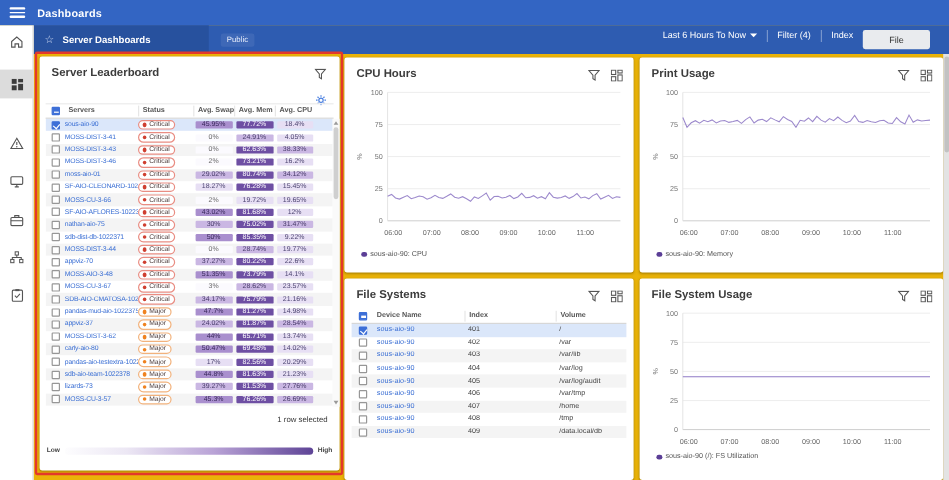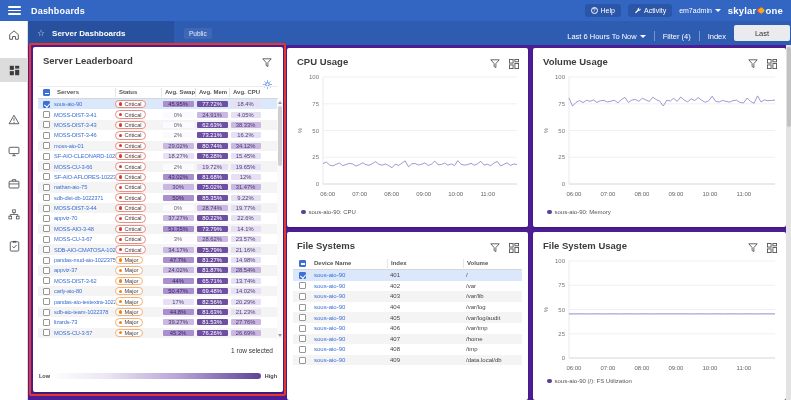--- a/index.html
+++ b/index.html
@@ -1,37 +1,37 @@
 <!DOCTYPE html>
 <html><head>
 <meta charset="utf-8">
 <style>
   html,body{margin:0;padding:0;background:#dfe1e4;}
   *{box-sizing:border-box;}
-  .screen{position:relative;width:791px;height:400px;overflow:hidden;background:#4c1d95;
+  .screen{position:relative;width:791px;height:400px;overflow:hidden;background:#eab308;
     font-family:"Liberation Sans","DejaVu Sans",sans-serif;-webkit-font-smoothing:antialiased;}
   
   .topbar{position:absolute;left:0;top:0;width:791px;height:21px;background:#3365c3;display:flex;align-items:center;z-index:6;}
   .burger{width:13px;height:9px;margin-left:8px;display:flex;flex-direction:column;justify-content:space-between;cursor:pointer;}
   .burger span{display:block;height:1.6px;background:#fff;border-radius:1px;}
   .topbar-title{color:#fff;font-size:9px;font-weight:bold;margin-left:10px;letter-spacing:.2px;}
   .top-right{margin-left:auto;display:flex;align-items:center;gap:7px;margin-right:8px;}
   .chip{display:flex;align-items:center;gap:3px;background:rgba(0,0,0,.14);border-radius:3px;height:13px;padding:0 6px;color:#fff;font-size:7px;cursor:pointer;}
   .qmark{width:7px;height:7px;border:1px solid #fff;border-radius:50%;font-size:5px;line-height:5.5px;text-align:center;color:#fff;}
   .user{color:#fff;font-size:7px;display:flex;align-items:center;gap:3px;cursor:pointer;}
   .caret{width:0;height:0;border-left:3px solid transparent;border-right:3px solid transparent;border-top:3.5px solid #fff;}
   .brand{color:#fff;font-size:9.5px;font-weight:bold;display:flex;align-items:center;gap:1px;letter-spacing:.2px;}
   .brand-mark{width:5px;height:5px;background:#f6a821;transform:rotate(45deg);margin:0 1px;border-radius:1px;box-shadow:-1px 1px 0 #f05a28;}
   
   .subheader{position:absolute;left:28px;top:21px;width:763px;height:24px;background:#2e5cb1;display:flex;align-items:center;z-index:5;}
   .dash-tab{height:24px;width:146px;background:#27519e;display:flex;align-items:center;padding-left:9px;gap:7px;}
   .star{color:#cfd9f2;font-size:9px;line-height:9px;cursor:pointer;}
   .dash-title{color:#fff;font-size:8px;font-weight:bold;white-space:nowrap;}
   .public{color:#e8eefc;font-size:6.5px;margin-left:10px;background:rgba(255,255,255,.08);padding:2px 5px;border-radius:2px;}
-  .sub-right{margin-left:auto;display:flex;align-items:flex-end;gap:8px;margin-right:1px;color:#fff;}
+  .sub-right{margin-left:auto;display:flex;align-items:flex-start;gap:8px;margin-right:16px;color:#fff;}
   .sub-link{font-size:7.5px;color:#fff;display:flex;align-items:center;gap:3px;cursor:pointer;white-space:nowrap;}
   .vsep{width:1px;height:10px;background:rgba(255,255,255,.35);}
   .edit-btn{background:#e9ebee;color:#333;font-size:7.5px;height:16px;width:56px;border:none;border-radius:2px;display:flex;align-items:center;justify-content:center;cursor:pointer;}
   
   .sidebar{position:absolute;left:0;top:21px;width:28px;height:379px;background:#fff;border-right:1px solid #ddd;z-index:5;}
   .nav-item{position:absolute;left:0;width:28px;height:24px;display:flex;align-items:center;justify-content:center;cursor:pointer;}
   .nav-item.active{background:#dcdcdc;}
   .nav-item svg{display:block;}
   
   .panel{position:absolute;background:#fff;border-radius:2px;box-shadow:0 1px 2px rgba(0,0,0,.25);}
@@ -96,59 +96,38 @@
 
 <div class="screen">
 
   <div class="topbar">
     <div class="burger">
         <span></span>
         <span></span>
         <span></span>
       </div>
     <div class="topbar-title">Dashboards</div>
-    <div class="top-right">
-      <div class="chip">
-        <span class="qmark">?</span>
-        <span>Help</span>
-      </div>
-      <div class="chip">
-        <svg width="7" height="7" viewBox="0 0 10 10">
-            <path d="M7.5 1a2.4 2.4 0 0 0-2.3 3L1.5 7.7l1.3 1.3 3.7-3.7a2.4 2.4 0 0 0 3-3L8 3.8 6.7 2.5 8.2 1z" fill="#fff"></path>
-          </svg>
-        <span>Activity</span>
-      </div>
-      <div class="user">
-        <span>em7admin</span>
-        <span class="caret"></span>
-      </div>
-      <div class="brand">
-        <span>skylar</span>
-          <span class="brand-mark"></span>
-          <span>one</span>
-      </div>
-    </div>
   </div>
 
   <div class="subheader">
     <div class="dash-tab">
       <span class="star">☆</span>
       <span class="dash-title">Server Dashboards</span>
     </div>
     <span class="public">Public</span>
     <div class="sub-right">
       <span class="sub-link">
         <span>Last 6 Hours To Now</span>
           <span class="caret"></span>
       </span>
       <span class="vsep"></span>
       <span class="sub-link">Filter (4)</span>
       <span class="vsep"></span>
       <span class="sub-link">Index</span>
-      <button class="edit-btn">Last</button>
+      <button class="edit-btn">File</button>
     </div>
   </div>
 
   <div class="sidebar">
     <div class="nav-item" style="top:2px">
       <svg width="12" height="12" viewBox="0 0 14 14">
           <path d="M2 6.5 7 2.2 12 6.5 V12 H8.7 V8.8 H5.3 V12 H2 Z" fill="none" stroke="#555" stroke-width="1.1"></path>
         </svg>
     </div>
     <div class="nav-item active" style="top:37px">
@@ -652,21 +631,21 @@
       </div>
     <div class="lb-footer">1 row selected</div>
     <div class="scale">
       <span class="scale-label">Low</span>
       <span class="scale-bar"></span>
       <span class="scale-label">High</span>
     </div>
   </div>
 
   <div class="panel" id="cpu">
-    <div class="panel-title">CPU Usage</div>
+    <div class="panel-title">CPU Hours</div>
     <span class="picon" style="top:7px;right:28px"><svg width="10" height="10" viewBox="0 0 10 10">
           <path d="M.8.8h8.4L5.9 4.6v4L4.1 7.5v-2.9z" fill="none" stroke="#555" stroke-width=".9"></path>
         </svg></span>
     <span class="picon" style="top:7px;right:9px"><svg width="10" height="10" viewBox="0 0 11 11">
           <rect x="0.5" y="0.5" width="4" height="4" fill="none" stroke="#555"></rect>
           <rect x="6.5" y="0.5" width="4" height="2.6" fill="none" stroke="#555"></rect>
           <rect x="0.5" y="6.5" width="4" height="4" fill="none" stroke="#555"></rect>
           <rect x="6.5" y="4.9" width="4" height="5.6" fill="none" stroke="#555"></rect>
         </svg></span>
     <svg class="chart-svg" id="chart-cpu" width="228" height="135">
@@ -690,21 +669,21 @@
         <text x="7" y="61.5" font-size="6" fill="#777" text-anchor="middle" transform="rotate(-90 7 61.5)">%</text>
         <polyline points="28.0,94.5 31.3,93.0 34.6,96.0 37.9,96.9 41.2,95.3 44.4,94.0 47.7,96.6 51.0,95.6 54.3,94.3 57.6,95.0 60.9,97.0 64.2,95.8 67.5,93.8 70.7,95.5 74.0,96.3 77.3,94.6 80.6,92.6 83.9,95.4 87.2,96.2 90.5,94.9 93.8,96.7 97.1,98.7 100.3,95.1 103.6,96.4 106.9,94.2 110.2,91.9 113.5,97.8 116.8,94.8 120.1,94.5 123.4,96.0 126.6,95.3 129.9,93.9 133.2,96.5 136.5,95.1 139.8,92.1 143.1,95.8 146.4,95.5 149.7,94.1 152.9,96.2 156.2,94.9 159.5,96.6 162.8,91.6 166.1,95.3 169.4,96.1 172.7,95.6 176.0,94.3 179.3,96.3 182.5,94.8 185.8,92.3 189.1,96.0 192.4,95.2 195.7,96.7 199.0,94.0 202.3,92.4 205.6,96.9 208.8,95.4 212.1,93.8 215.4,96.4 218.7,95.0 222.0,95.5" fill="none" stroke="#9c89cc" stroke-width="0.9"></polyline>
       </svg>
     <div class="legend" style="top:161px" id="legend-cpu">
         <span class="ldot" style="background:#5b3e96"></span>
         <span>sous-aio-90: CPU</span>
       </div>
   </div>
 
   <div class="panel" id="mem">
-    <div class="panel-title">Volume Usage</div>
+    <div class="panel-title">Print Usage</div>
     <span class="picon" style="top:7px;right:28px"><svg width="10" height="10" viewBox="0 0 10 10">
           <path d="M.8.8h8.4L5.9 4.6v4L4.1 7.5v-2.9z" fill="none" stroke="#555" stroke-width=".9"></path>
         </svg></span>
     <span class="picon" style="top:7px;right:9px"><svg width="10" height="10" viewBox="0 0 11 11">
           <rect x="0.5" y="0.5" width="4" height="4" fill="none" stroke="#555"></rect>
           <rect x="6.5" y="0.5" width="4" height="2.6" fill="none" stroke="#555"></rect>
           <rect x="0.5" y="6.5" width="4" height="4" fill="none" stroke="#555"></rect>
           <rect x="6.5" y="4.9" width="4" height="5.6" fill="none" stroke="#555"></rect>
         </svg></span>
     <svg class="chart-svg" id="chart-memory" width="240" height="135">

